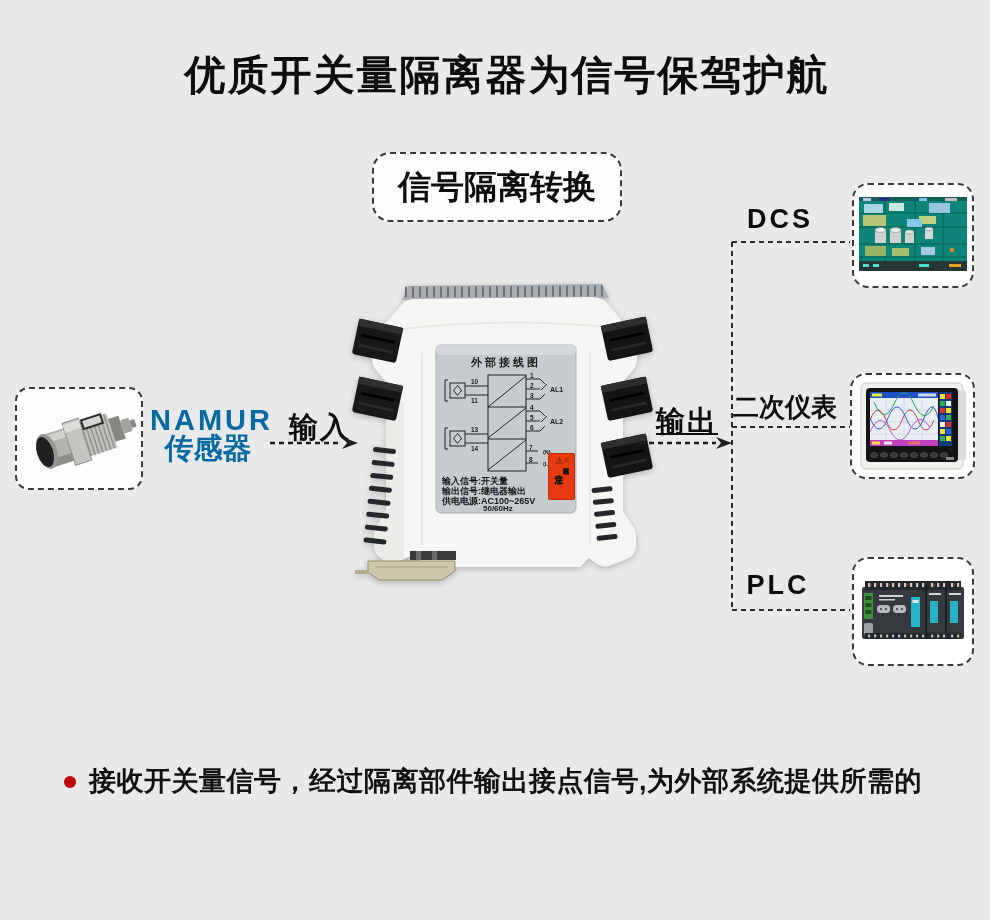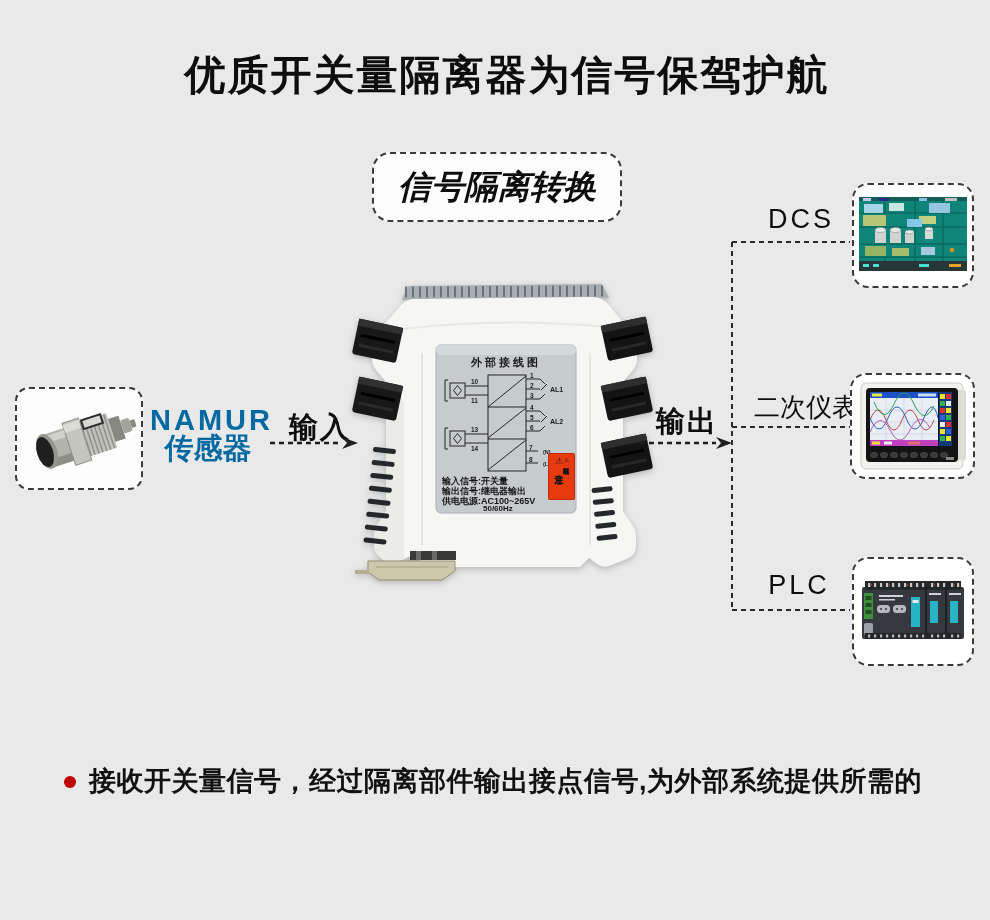--- a/index.html
+++ b/index.html
@@ -10,45 +10,45 @@
   .stage{
     position:relative;width:990px;height:920px;background:#e9e9e9;overflow:hidden;
   }
   .abs{position:absolute;}
   .page-title{
     left:0;top:48px;width:990px;text-align:center;
     font-size:41px;font-weight:800;color:#0d0d0d;letter-spacing:2px;margin-left:12px;
   }
   .dashed-box{
     background:#fdfdfd;border:2px dashed #3a3a3a;border-radius:18px;
-    display:flex;align-items:center;justify-content:center;box-sizing:border-box;font-style:italic;
+    display:flex;align-items:center;justify-content:center;box-sizing:border-box;
   }
   .flow-label{font-weight:800;color:#0d0d0d;}
   .box-top{left:372px;top:152px;width:250px;height:70px;font-size:33px;}
   .box-bottom{left:338px;top:628px;width:300px;height:74px;font-size:33px;letter-spacing:1px;}
   .sensor-box{left:15px;top:387px;width:128px;height:103px;border-radius:14px;}
   .namur{left:150px;top:406px;width:116px;text-align:center;font-size:29px;font-weight:800;
          color:#0369a1;line-height:28px;}
   .namur .en{letter-spacing:3px;}
   .io-label{font-size:29px;font-weight:800;color:#0d0d0d;letter-spacing:2px;}
   .in-label{left:281px;top:408px;margin-left:8px;}
-  .out-label{left:656px;top:402px;}
+  .out-label{left:656px;top:402px;text-decoration:underline;}
   .device{left:352px;top:283px;width:302px;height:302px;}
   .device svg{filter:drop-shadow(0 2px 3px rgba(0,0,0,0.22));}
   .warn-sticker{
     left:196px;top:170px;width:27px;height:47px;background:#e73a0e;border-radius:2px;
     display:flex;flex-direction:row;justify-content:center;align-items:flex-start;
     box-shadow:0 0 0 1px rgba(120,20,0,0.35) inset;
   }
   .warn-sticker span{
     writing-mode:vertical-rl;text-orientation:upright;color:#161616;font-weight:700;line-height:1;
   }
   .warn-right{font-size:9px;letter-spacing:1px;margin-top:3px;}
   .warn-left{font-size:6px;margin-top:3px;}
-  .out-branch-label{font-weight:400;color:#0d0d0d;text-align:center;margin-left:21px;}
+  .out-branch-label{font-weight:700;color:#0d0d0d;text-align:center;}
   .dcs-label{left:730px;top:204px;width:100px;font-size:27px;letter-spacing:3px;}
   .meter-label{left:724px;top:390px;width:122px;font-size:26px;}
   .plc-label{left:730px;top:570px;width:96px;font-size:27px;letter-spacing:3px;}
   .img-box{background:#ffffff;border:2px dashed #3a3a3a;border-radius:16px;box-sizing:border-box;}
   .dcs-box{left:852px;top:183px;width:122px;height:105px;}
   .meter-box{left:850px;top:373px;width:125px;height:106px;}
   .plc-box{left:852px;top:557px;width:122px;height:109px;}
   .desc-line{color:#111111;font-size:27px;font-weight:700;letter-spacing:0.5px;white-space:nowrap;}
   .desc-1{left:64px;top:763px;display:flex;align-items:flex-start;}
   .desc-2{left:36px;top:810px;}

